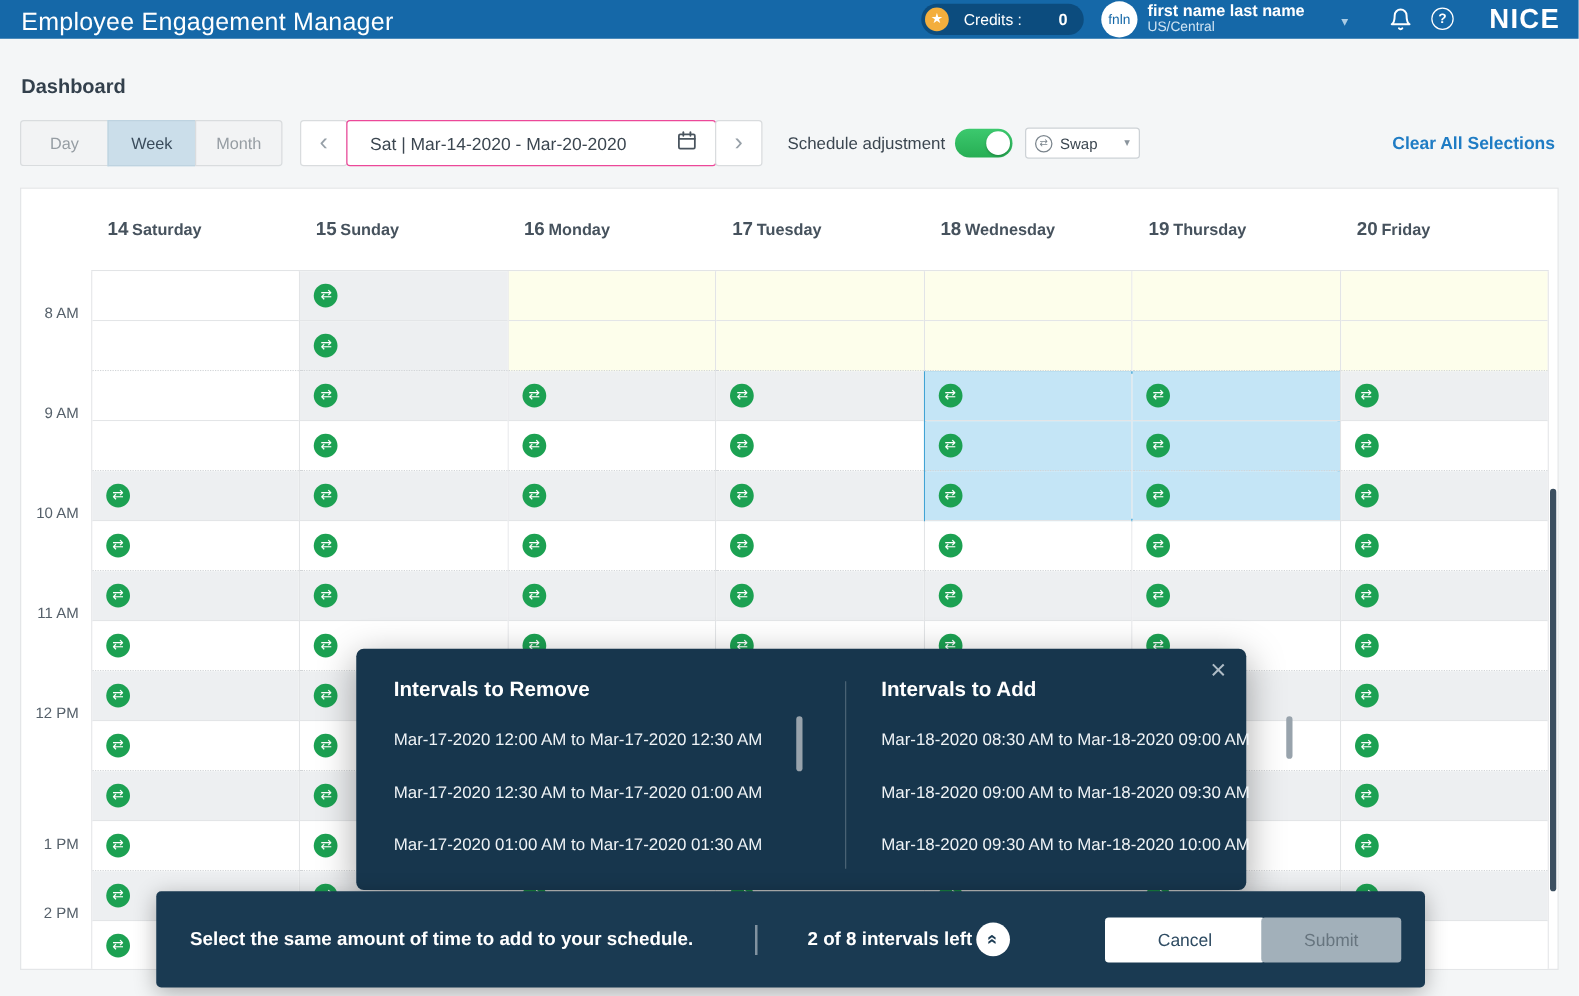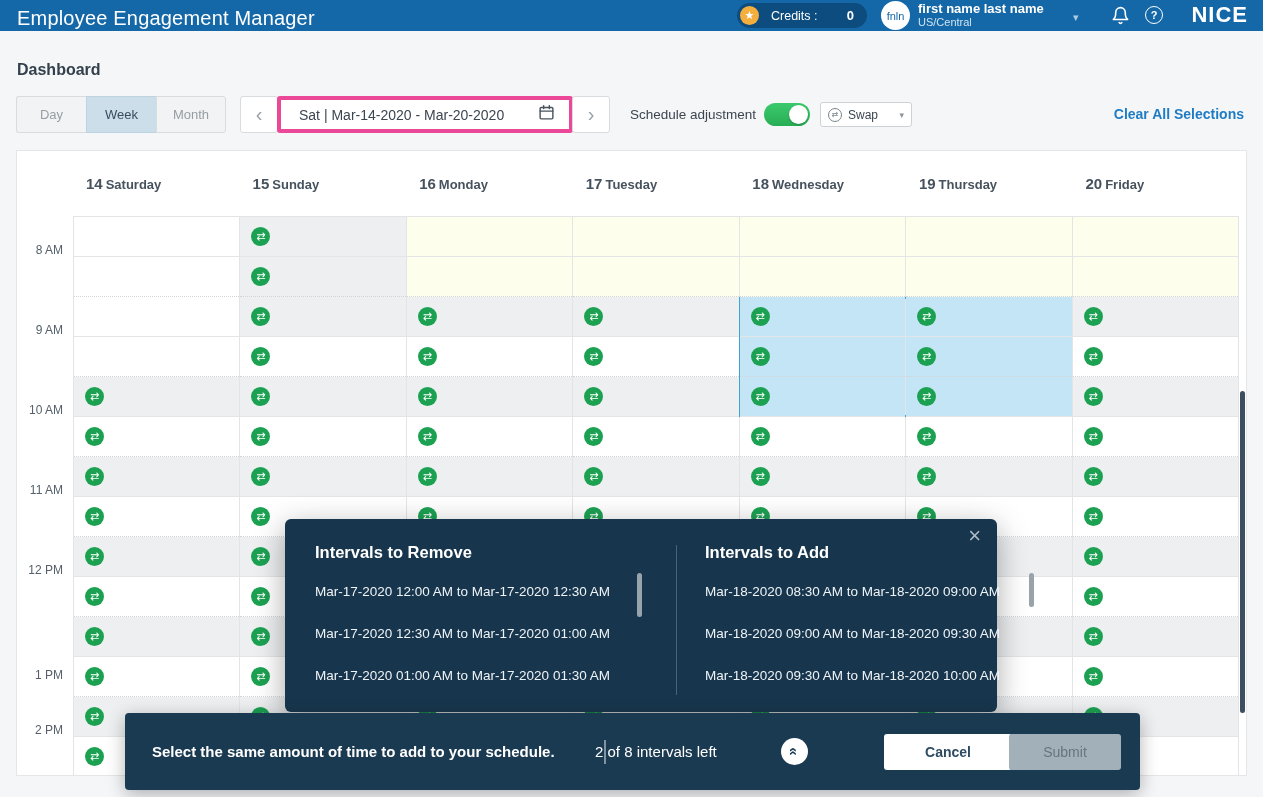--- a/index.html
+++ b/index.html
@@ -31,21 +31,21 @@
   .page-title { position:absolute; left:17px; top:61px; font-size:16px; font-weight:600; color:#33404C; }
   .toolbar { position:absolute; left:0; top:96px; width:100%; height:37px; }
   .seg { position:absolute; left:16px; top:0; display:flex; }
   .seg-btn { width:70px; height:37px; border:1px solid #D9DCDE; border-right-width:0; background:#F2F3F4; color:#969DA3; font-size:13px; font-family:inherit; cursor:pointer; }
   .seg-btn:first-child { border-radius:3px 0 0 3px; }
   .seg-btn:last-child { border-radius:0 3px 3px 0; border-right-width:1px; }
   .seg-btn.selected { background:#CBDEEA; border-color:#BED3E0; color:#3A4C5C; font-weight:500; }
   .nav-btn { position:absolute; top:0; width:38px; height:37px; background:#fff; border:1px solid #D9DCDE; border-radius:3px; color:#97A0A8; font-size:20px; line-height:33px; text-align:center; cursor:pointer; }
   .nav-prev { left:240px; }
   .nav-next { left:572px; }
-  .date-field { position:absolute; left:277px; top:0; width:296px; height:37px; background:#fff; border:4px solid #ec4899; border-radius:3px; display:flex; align-items:center; padding:0 14px 0 18px; }
+  .date-field { position:absolute; left:277px; top:0; width:296px; height:37px; background:#fff; border:1px solid #ec4899; border-radius:3px; display:flex; align-items:center; padding:0 14px 0 18px; }
   .date-text { font-size:14px; color:#3B4650; }
   .cal-icon { margin-left:auto; }
   .adj-label { position:absolute; left:630px; top:11px; font-size:13.5px; color:#3B4650; }
   .toggle { position:absolute; left:764px; top:7px; width:46px; height:23px; border-radius:12px; background:linear-gradient(180deg,#3CC96E,#27AE54); cursor:pointer; }
   .toggle-knob { position:absolute; right:2px; top:2px; width:19px; height:19px; border-radius:50%; background:#fff; box-shadow:0 1px 2px rgba(0,0,0,.25); }
   .mode-select { position:absolute; left:820px; top:6px; width:92px; height:25px; background:#fff; border:1px solid #CDD2D6; border-radius:3px; display:flex; align-items:center; padding:0 7px; cursor:pointer; }
   .swap-mini { width:14px; height:14px; border-radius:50%; border:1px solid #7A848C; color:#7A848C; font-size:8px; line-height:12px; text-align:center; flex:0 0 auto; }
   .mode-label { font-size:12px; color:#3B4650; margin-left:6px; }
   .mode-caret { margin-left:auto; color:#8A949C; font-size:9px; }
   .clear-link { position:absolute; right:19px; top:10px; font-size:14px; font-weight:bold; color:#1F7CC4; cursor:pointer; }
@@ -84,25 +84,25 @@
   .modal-divider { position:absolute; left:391px; top:26px; width:1px; height:150px; background:rgba(255,255,255,.22); }
   .modal-close { position:absolute; right:16px; top:6px; font-size:22px; color:#AFBCC6; cursor:pointer; line-height:1; }
   .list-scroll { position:absolute; width:5px; background:#98A3AC; border-radius:3px; cursor:pointer; }
   .list-scroll-remove { left:352px; top:54px; height:44px; }
   .list-scroll-add { left:744px; top:54px; height:34px; }
 
   
   .action-bar { position:absolute; left:125px; top:713px; width:1015px; height:77px; background:#1A3A52; border-radius:4px; z-index:45; box-shadow:0 4px 18px rgba(0,0,0,.3); }
   .bar-message { position:absolute; left:27px; top:30px; font-size:15px; font-weight:bold; color:#fff; }
   .bar-divider { position:absolute; left:479px; top:27px; width:2px; height:24px; background:rgba(255,255,255,.45); }
-  .bar-counter { position:absolute; left:470px; top:30px; font-size:15px; font-weight:normal; color:#fff; }
+  .bar-counter { position:absolute; left:521px; top:30px; font-size:15px; font-weight:bold; color:#fff; }
   .collapse-btn { position:absolute; left:656px; top:25px; width:27px; height:27px; border-radius:50%; background:#fff; color:#1A3A52; display:flex; align-items:center; justify-content:center; cursor:pointer; }
   .collapse-glyph { display:inline-block; transform:rotate(90deg); font-size:15px; font-weight:bold; }
   .bar-btn { position:absolute; top:21px; height:36px; border:none; border-radius:3px; font-size:14px; font-family:inherit; cursor:pointer; }
-  .cancel-btn { left:759px; width:128px; background:#fff; color:#2E4B62;font-weight:bold; }
+  .cancel-btn { left:759px; width:128px; background:#fff; color:#2E4B62; }
   .submit-btn { left:884px; width:112px; background:#A2B0BA; color:#67757F; cursor:default; }
 </style>
 </head>
 <body>
 
 <div class="app-header">
   <div class="app-title">Employee Engagement Manager</div>
 
   <div class="credits-pill">
     <span class="star-badge">★</span>

